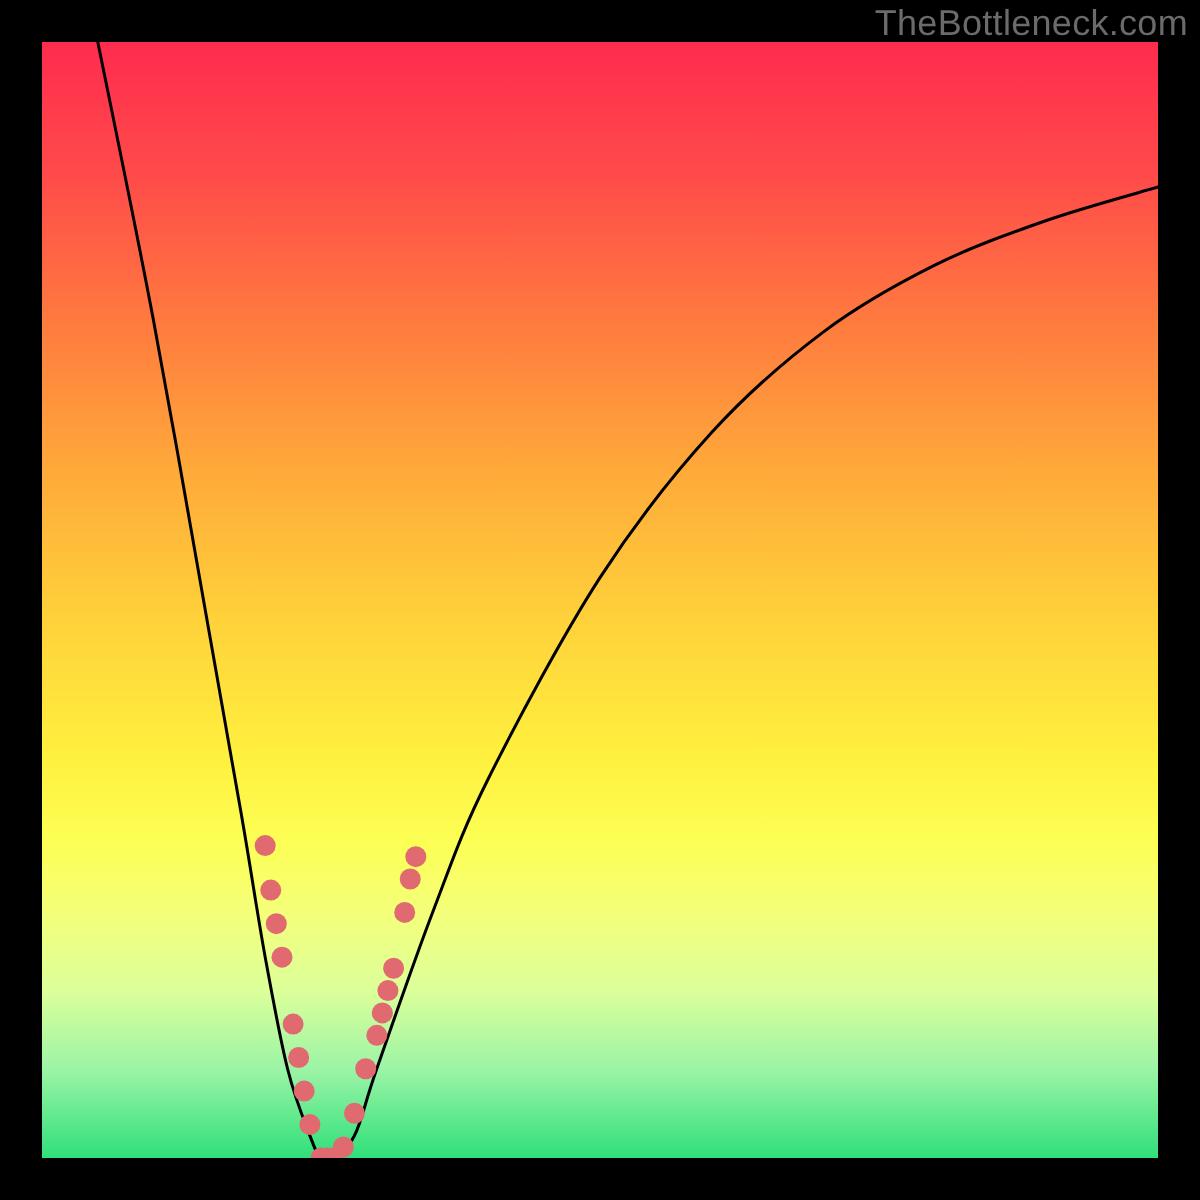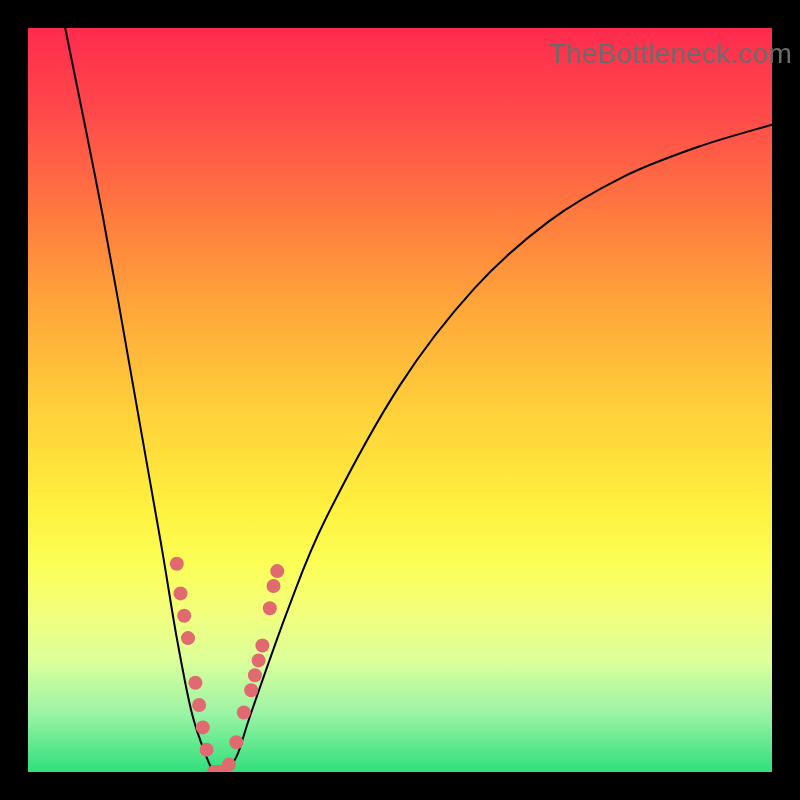--- a/index.html
+++ b/index.html
@@ -36,25 +36,24 @@
       #dcff9a 85%,
       #9cf4a6 92%,
       #2fe07a 100%
     );
   }
   .watermark {
     position: absolute;
     top: 2px;
     right: 8px;
     color: #6b6b6b;
-    font-size: 28px;
+    font-size: 24px;
     font-weight: 500;
     letter-spacing: 0.2px;
     user-select: none;
-    margin-top: 36px;
   }
   svg.curve {
     position: absolute;
     left: 0; top: 0;
     width: 744px; height: 744px;
   }
   .curve path.line {
     fill: none;
     stroke: #000;
     stroke-width: 2;

